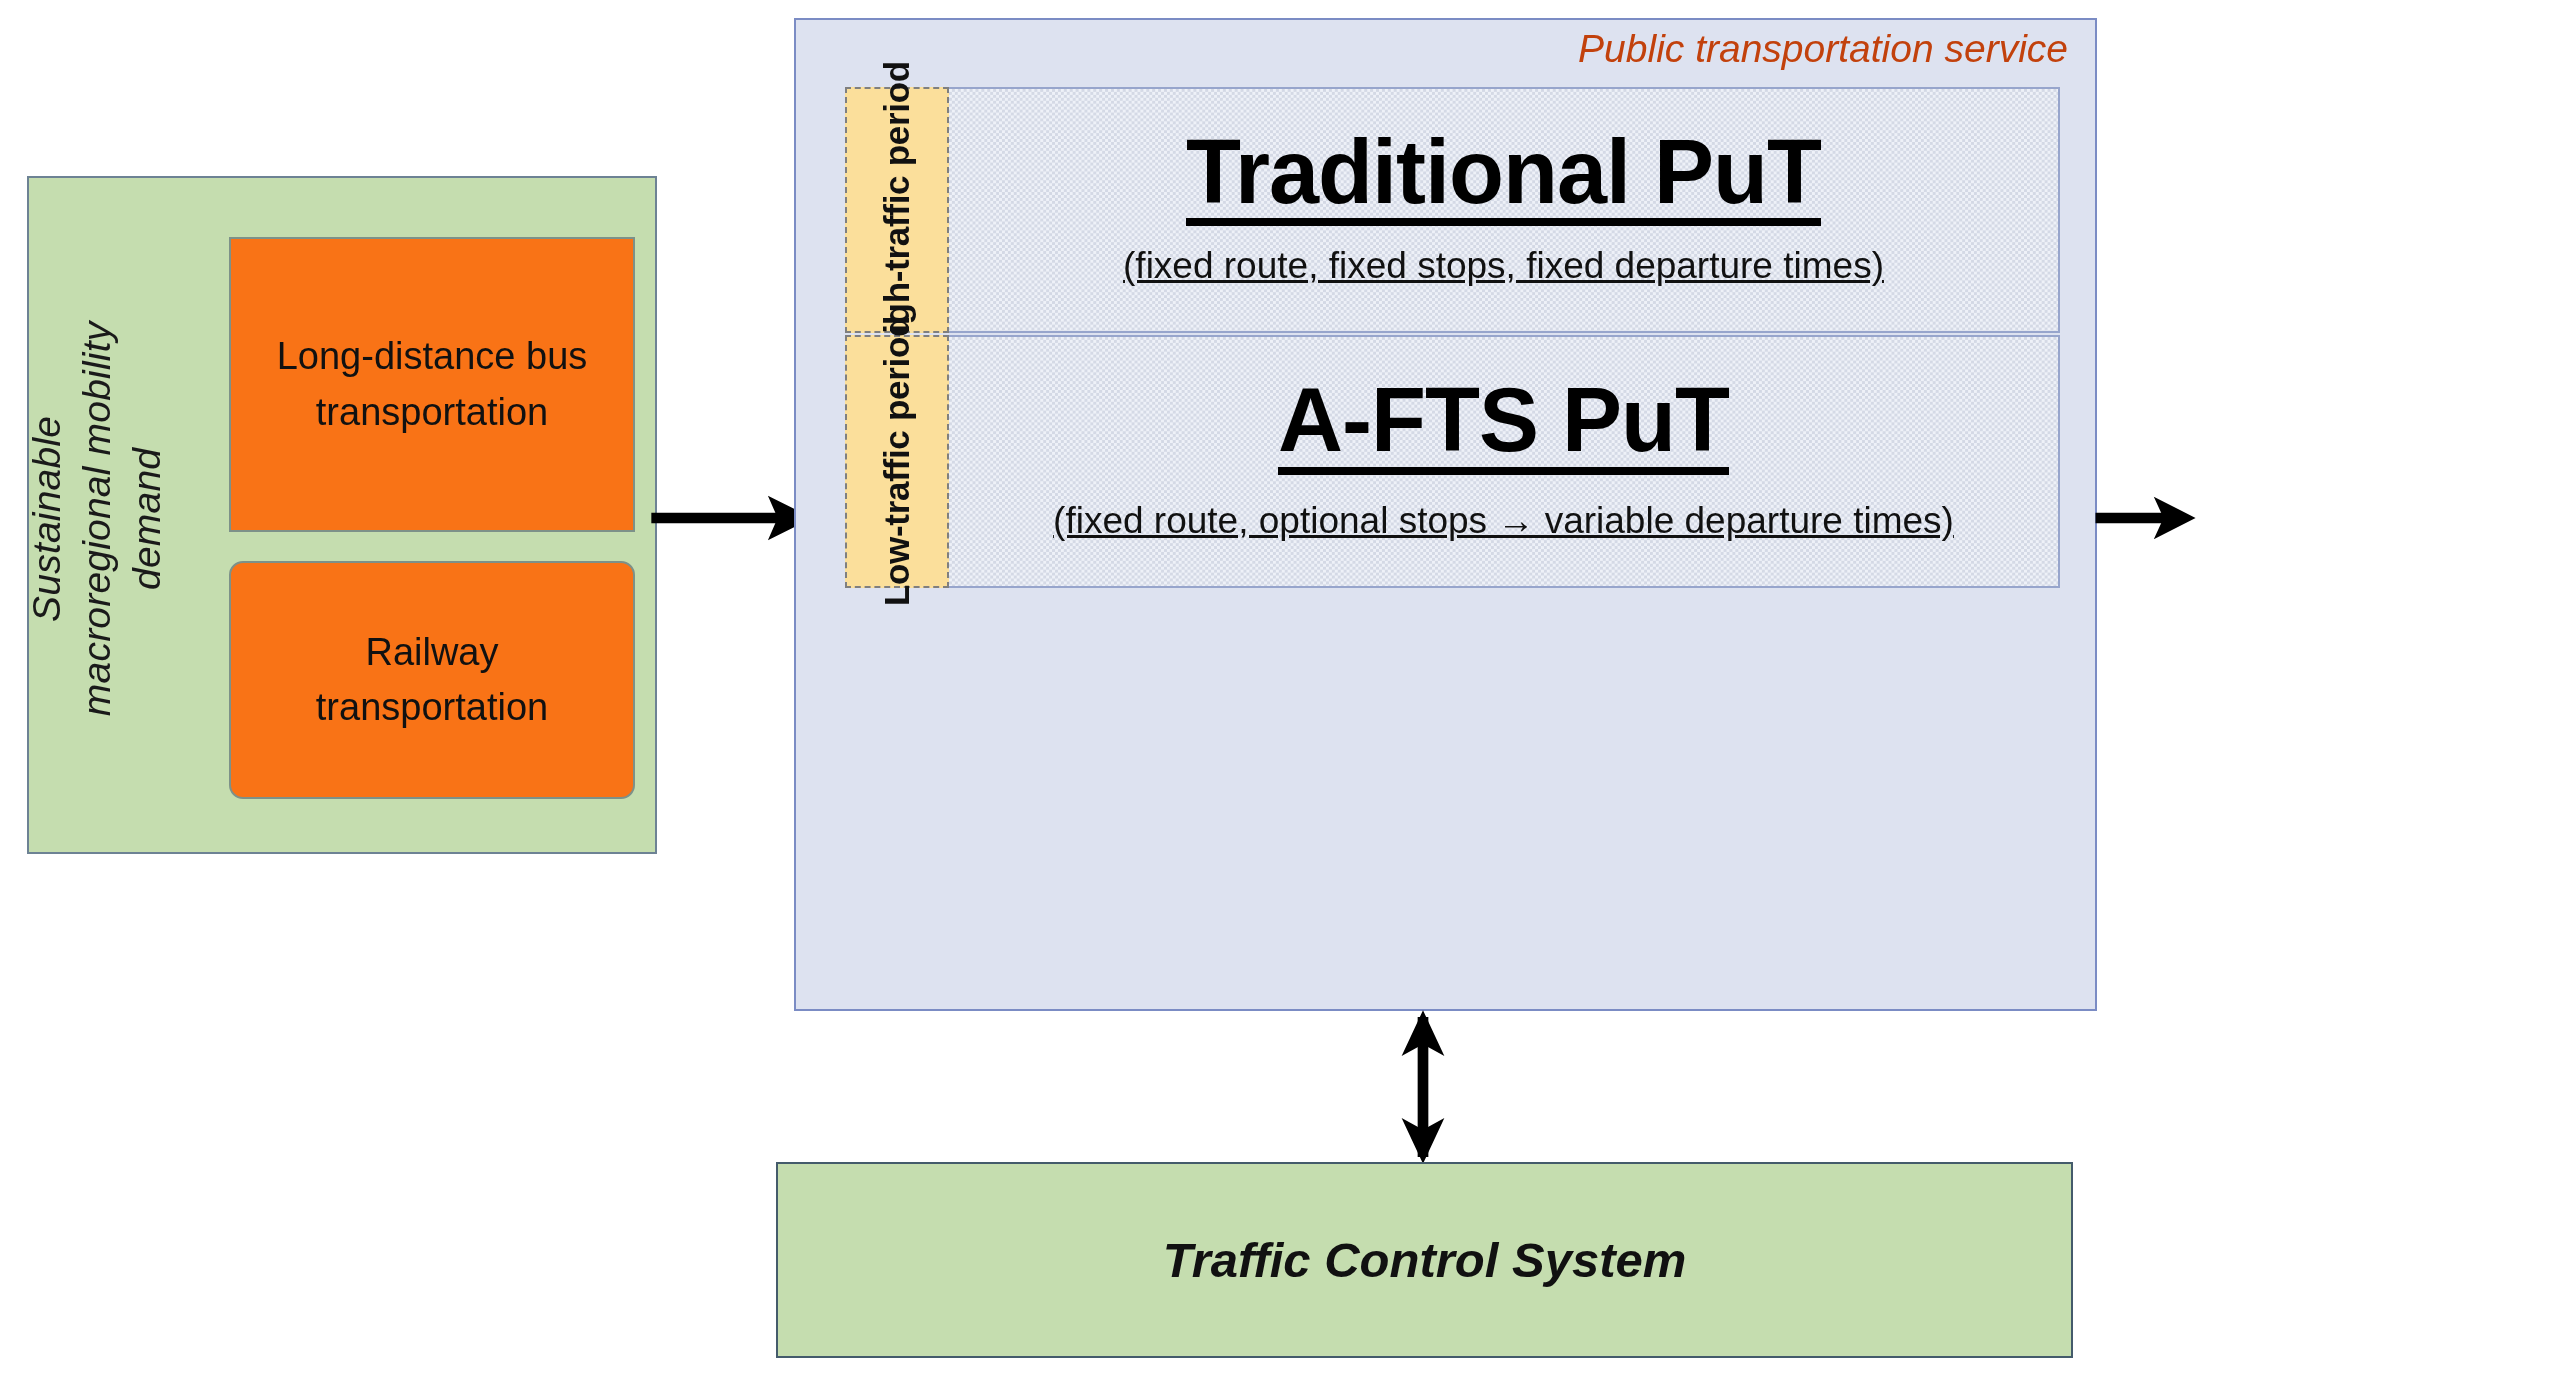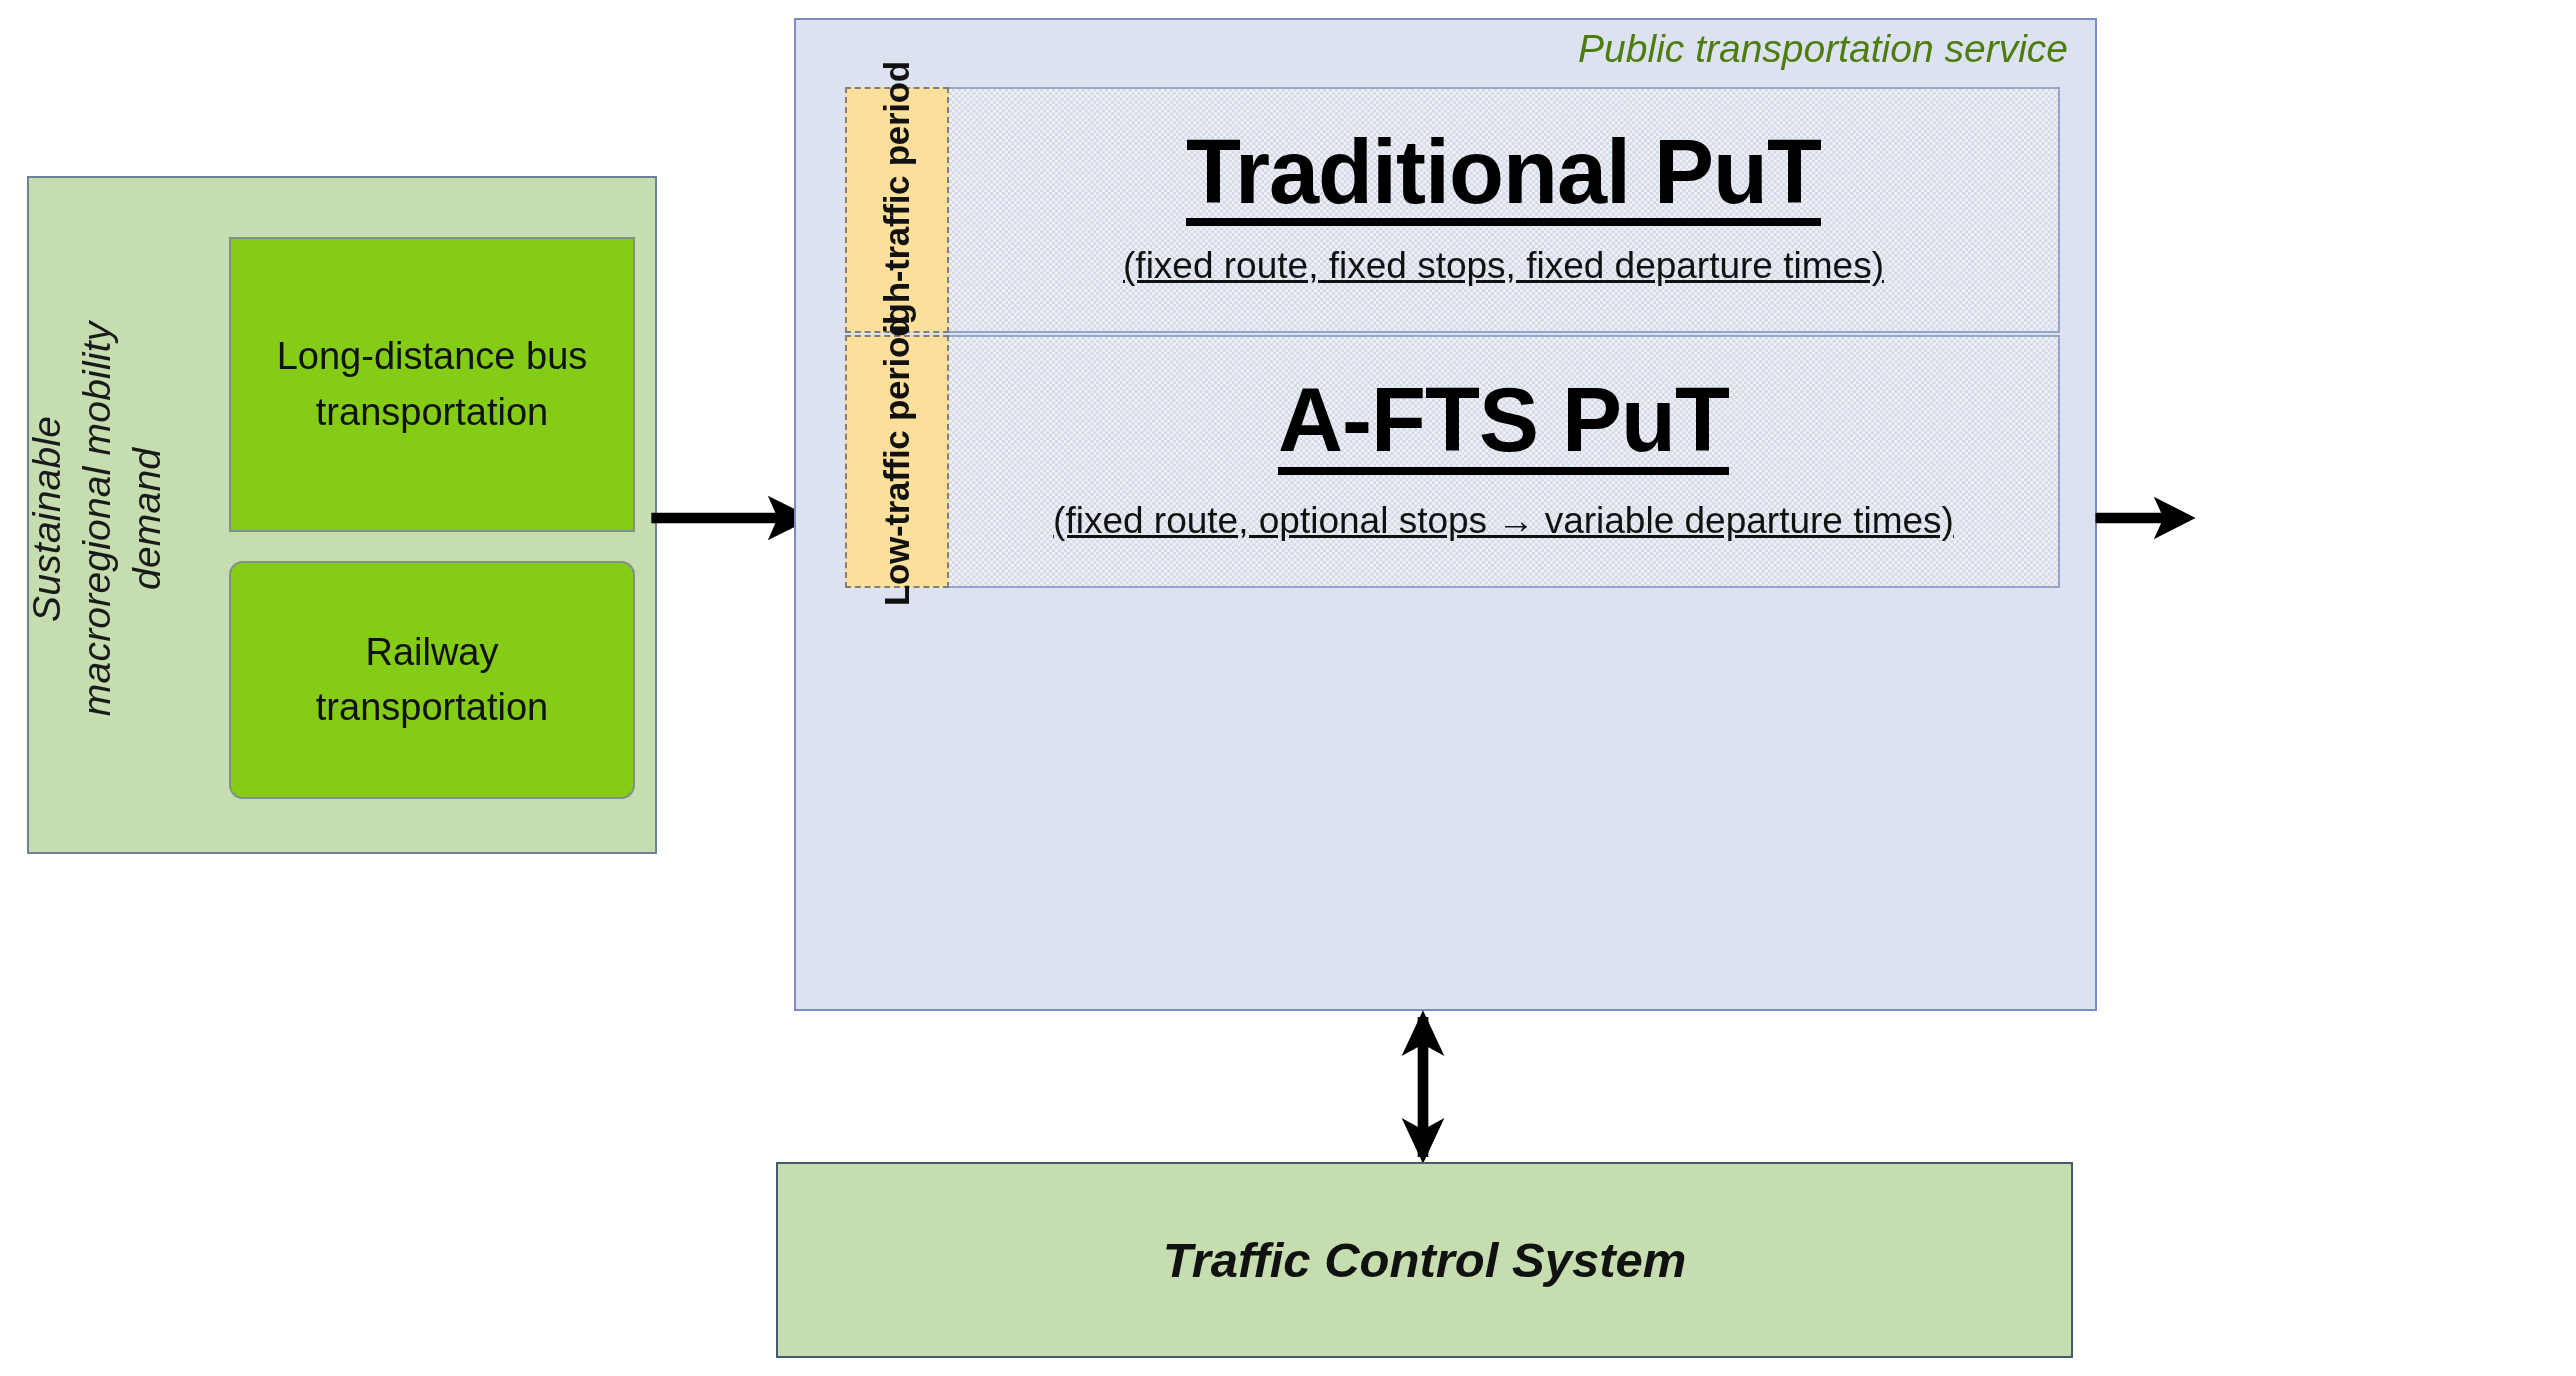--- a/index.html
+++ b/index.html
@@ -39,21 +39,21 @@
     font-style: italic;
     font-size: 39px;
     color: #1a1a1a;
     line-height: 1.28;
     letter-spacing: 0.2px;
   }
   .mode-box {
     position: absolute;
     left: 200px;
     width: 406px;
-    background: #84cc16;
+    background: #f97316;
     border: 2px solid #7d9189;
     box-sizing: border-box;
     display: flex;
     align-items: center;
     justify-content: center;
     text-align: center;
     font-size: 38px;
     color: #111;
     line-height: 1.45;
     padding: 0 13.7px;
@@ -71,21 +71,21 @@
     background: #dde2f0;
     border: 2.9px solid #7b8cc4;
     box-sizing: border-box;
   }
   .service-title {
     position: absolute;
     right: 27px;
     top: 7.8px;
     font-style: italic;
     font-size: 39px;
-    color: #4d7c0f;
+    color: #c2410c;
     white-space: nowrap;
   }
 
   
   .svc-row {
     position: absolute;
     left: 49px;
     width: 1215px;
     box-sizing: border-box;
   }

